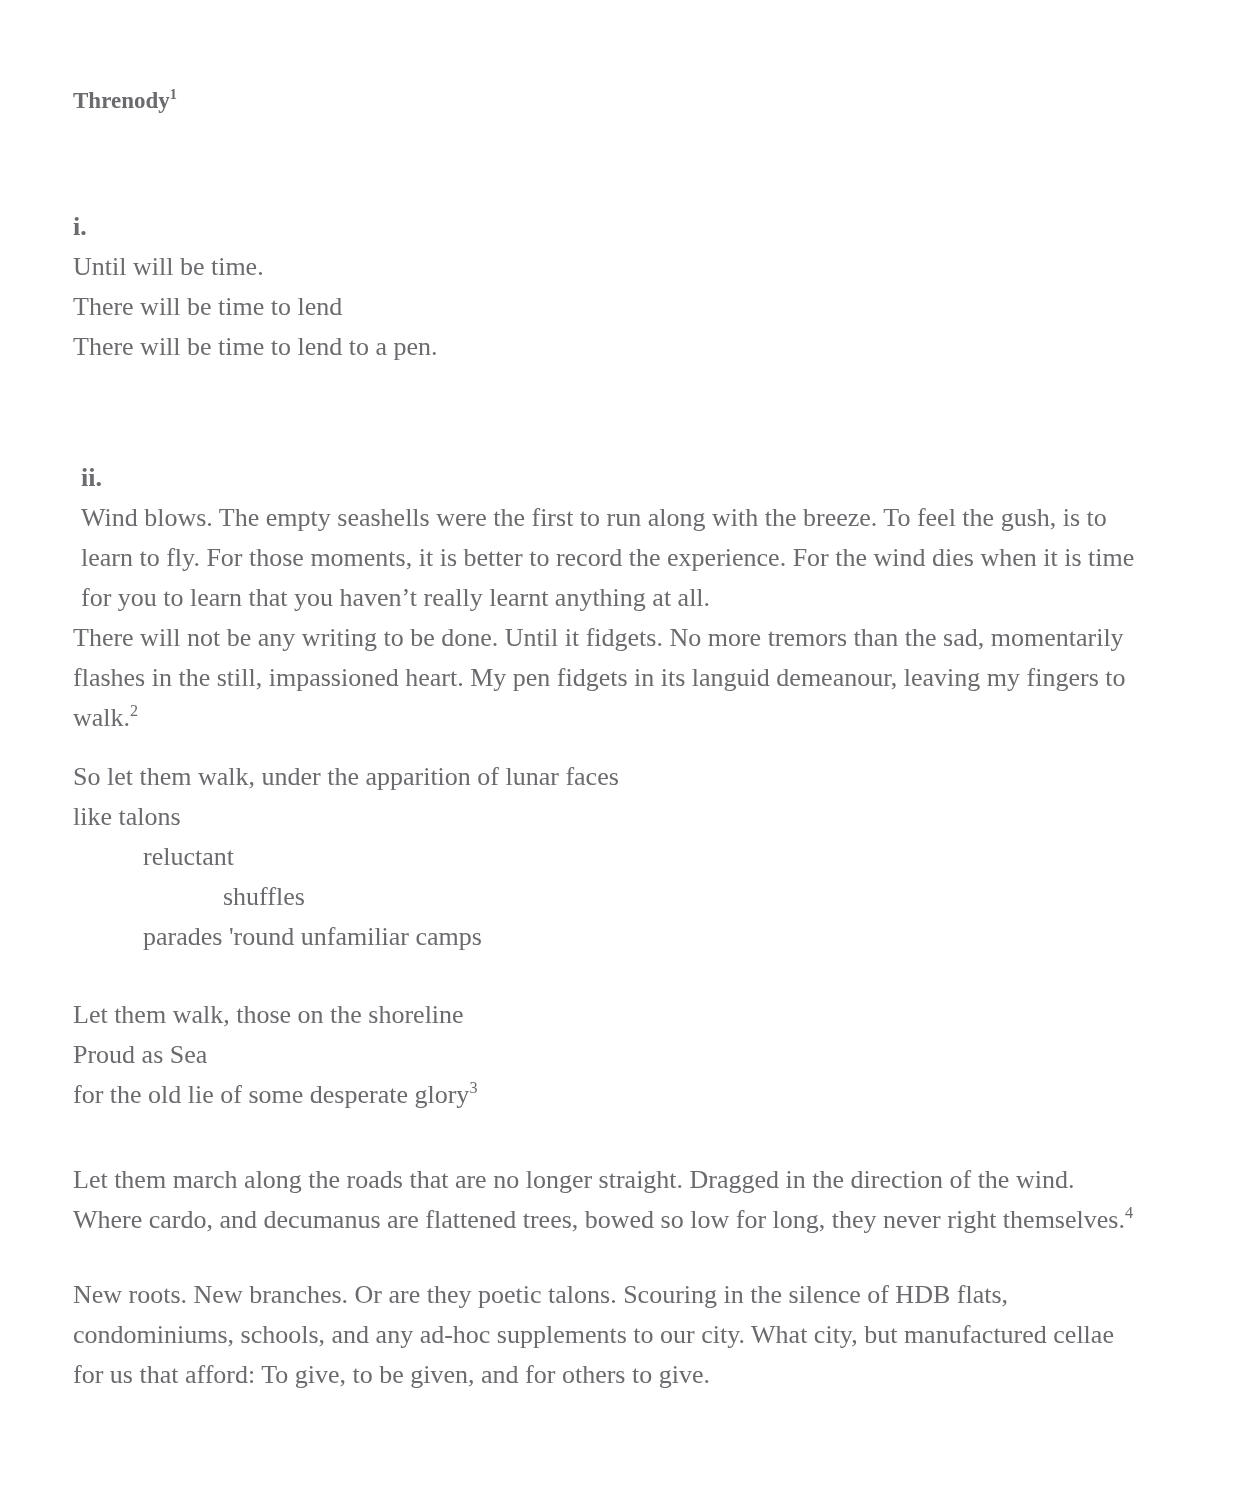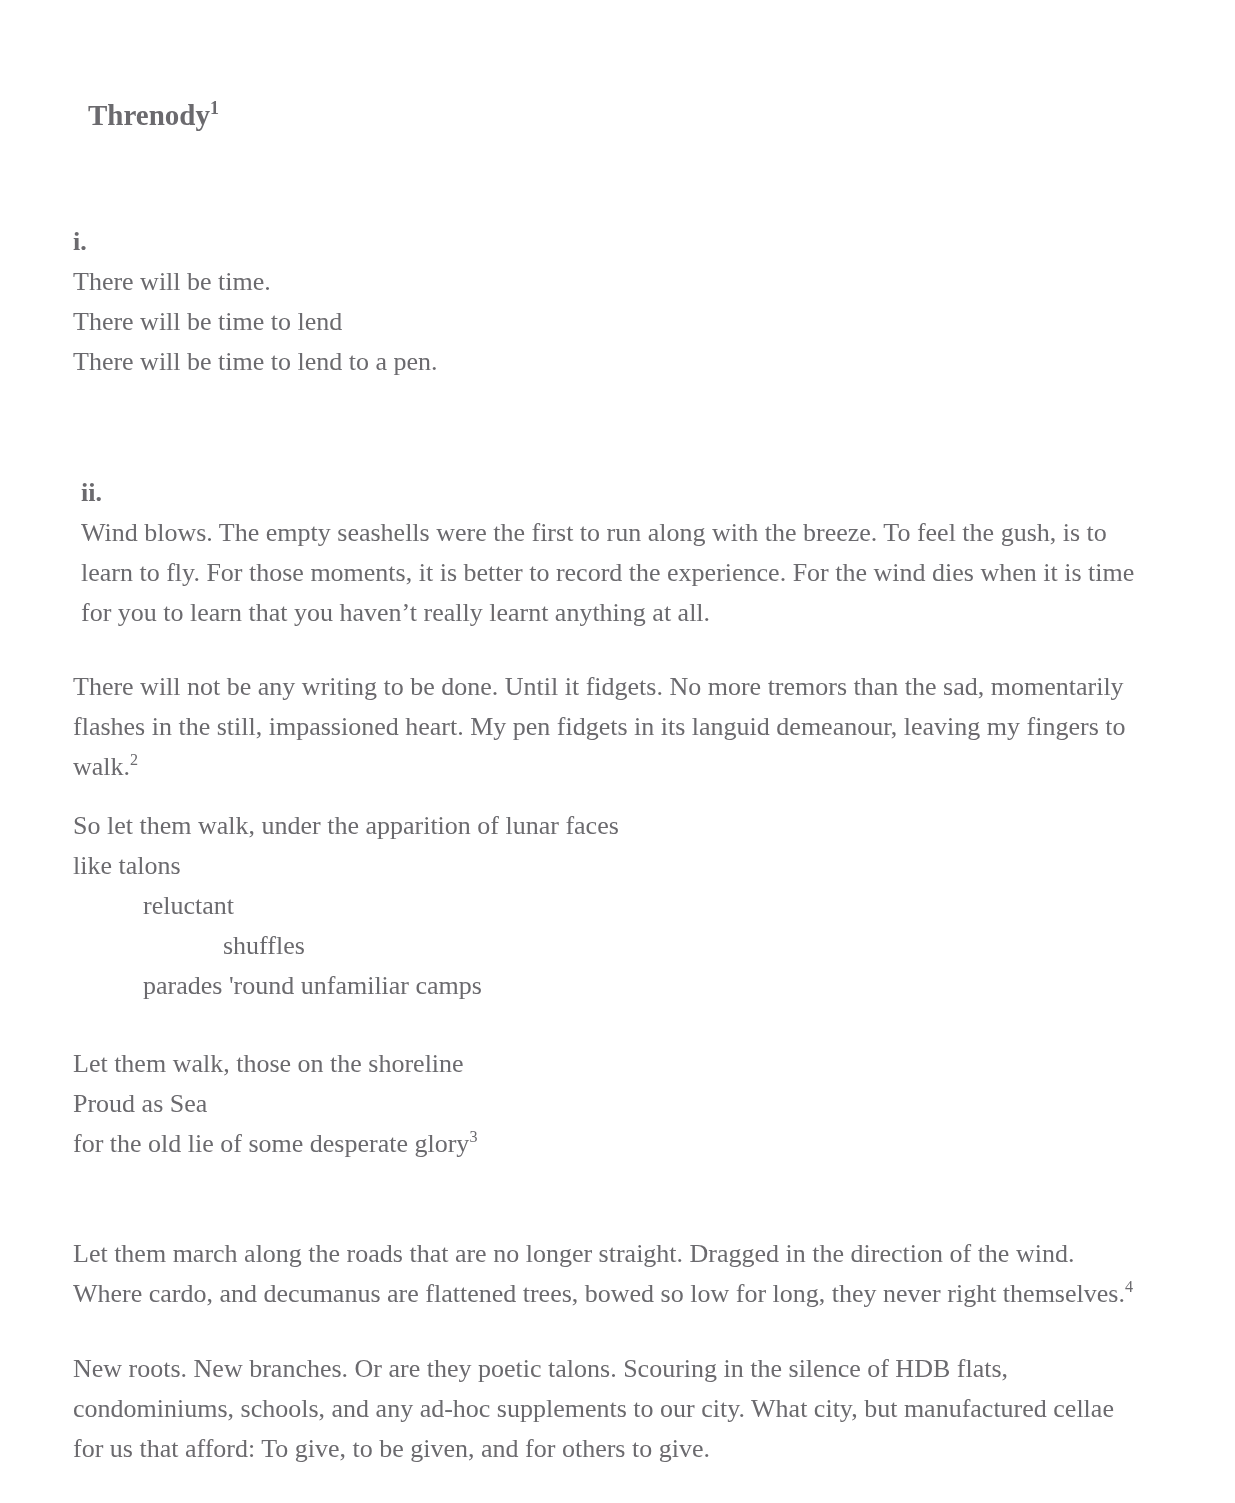--- a/index.html
+++ b/index.html
@@ -17,24 +17,24 @@
   .page {
     box-sizing: border-box;
     width: 1235px;
     height: 1503px;
     padding: 83px 72px 20px 73px;
   }
   .content {
     width: 1063px;
   }
   .title {
-    font-size: 29px;
+    font-size: 23px;
     font-weight: bold;
     line-height: 35px;
-    margin: 15px;
+    margin: 0;
   }
   .block {
     margin: 0;
   }
   .line, .para {
     font-size: 26px;
     line-height: 40px;
     margin: 0;
   }
   .para {
@@ -45,37 +45,37 @@
   }
   sup {
     font-size: 62%;
     line-height: 0;
     vertical-align: super;
   }
   .indent-1 { padding-left: 70px; }
   .indent-2 { padding-left: 150px; }
   .mt-89 { margin-top: 89px; }
   .mt-91 { margin-top: 91px; margin-left: 8px; }
-  .mt-34 { margin-top: 34px; }
+  .mt-34 { }
   .mt-28 { margin-top: 19px; }
   .mt-38 { margin-top: 38px; }
-  .mt-45 { margin-top: 70px; }
+  .mt-45 { margin-top: 45px; }
   .mt-35 { margin-top: 35px; }
 </style>
 </head>
 <body>
 
 <div class="page">
   <div class="content">
 
     <h1 class="title"><span>Threnody</span><sup>1</sup></h1>
 
     <div class="block mt-89">
       <p class="line section-label">i.</p>
-      <p class="line">There will be time.</p>
+      <p class="line">Until will be time.</p>
       <p class="line">There will be time to lend</p>
       <p class="line">There will be time to lend to a pen.</p>
     </div>
 
     <div class="block mt-91">
       <p class="line section-label">ii.</p>
       <p class="para">Wind blows. The empty seashells were the first to run along with the breeze. To feel the gush, is to learn to fly. For those moments, it is better to record the experience. For the wind dies when it is time for you to learn that you haven’t really learnt anything at all.</p>
     </div>
 
     <p class="para mt-34"><span>There will not be any writing to be done. Until it fidgets. No more tremors than the sad, momentarily flashes in the still, impassioned heart. My pen fidgets in its languid demeanour, leaving my fingers to walk.</span><sup>2</sup></p>

